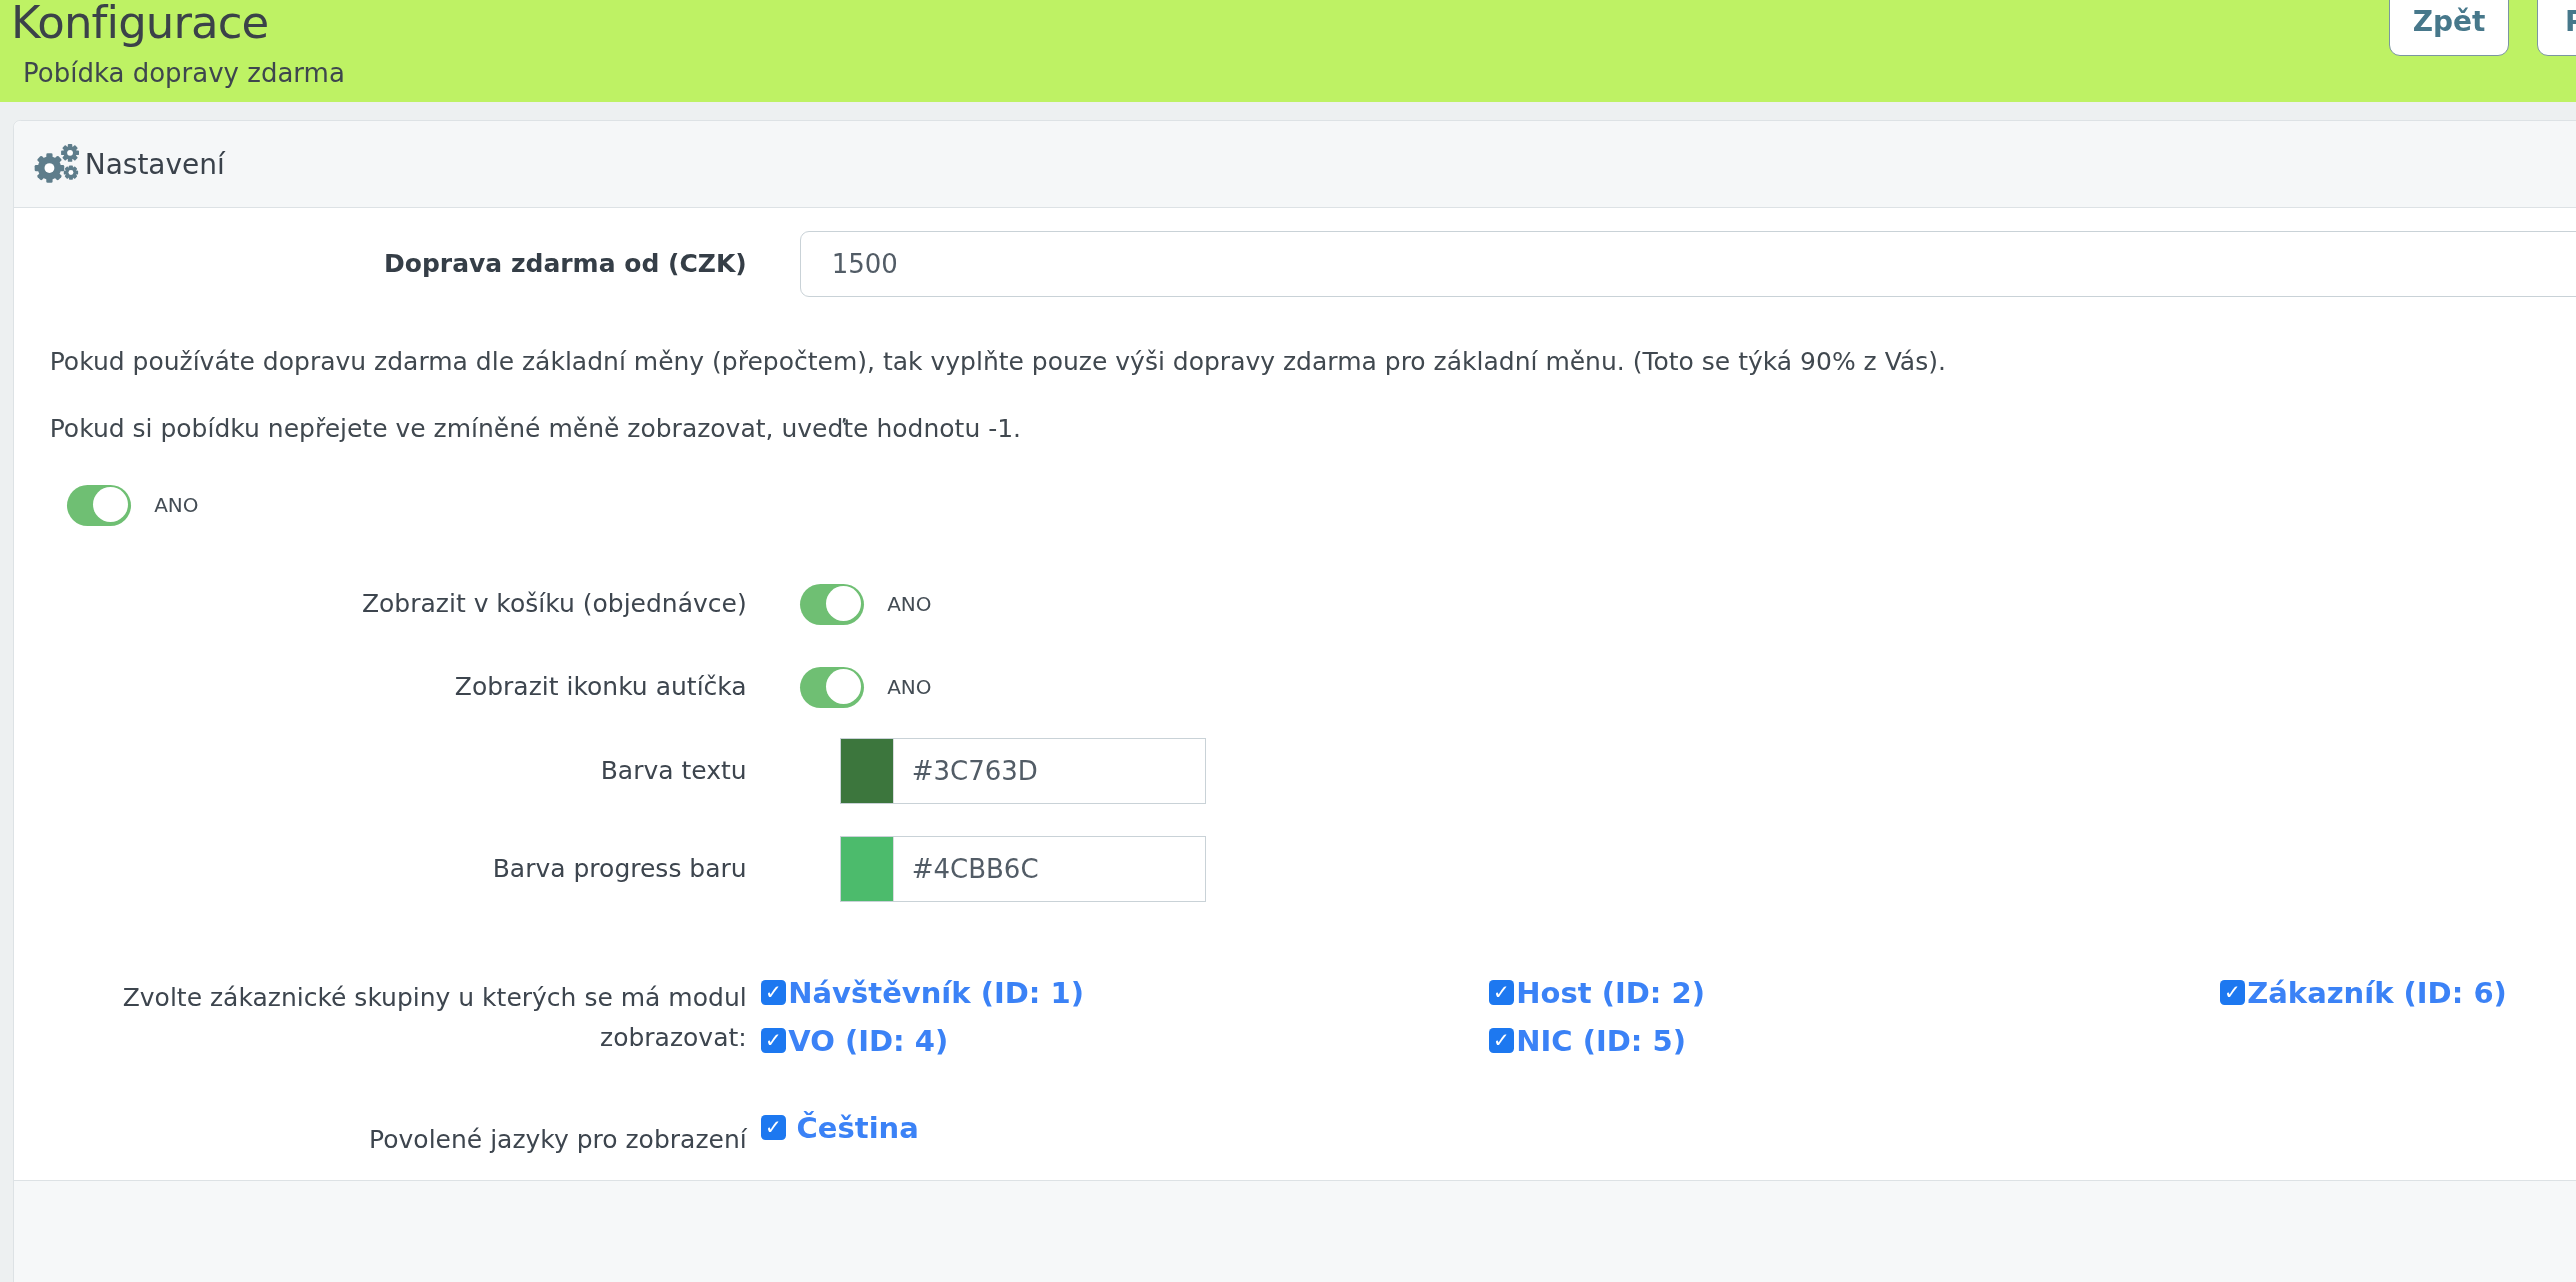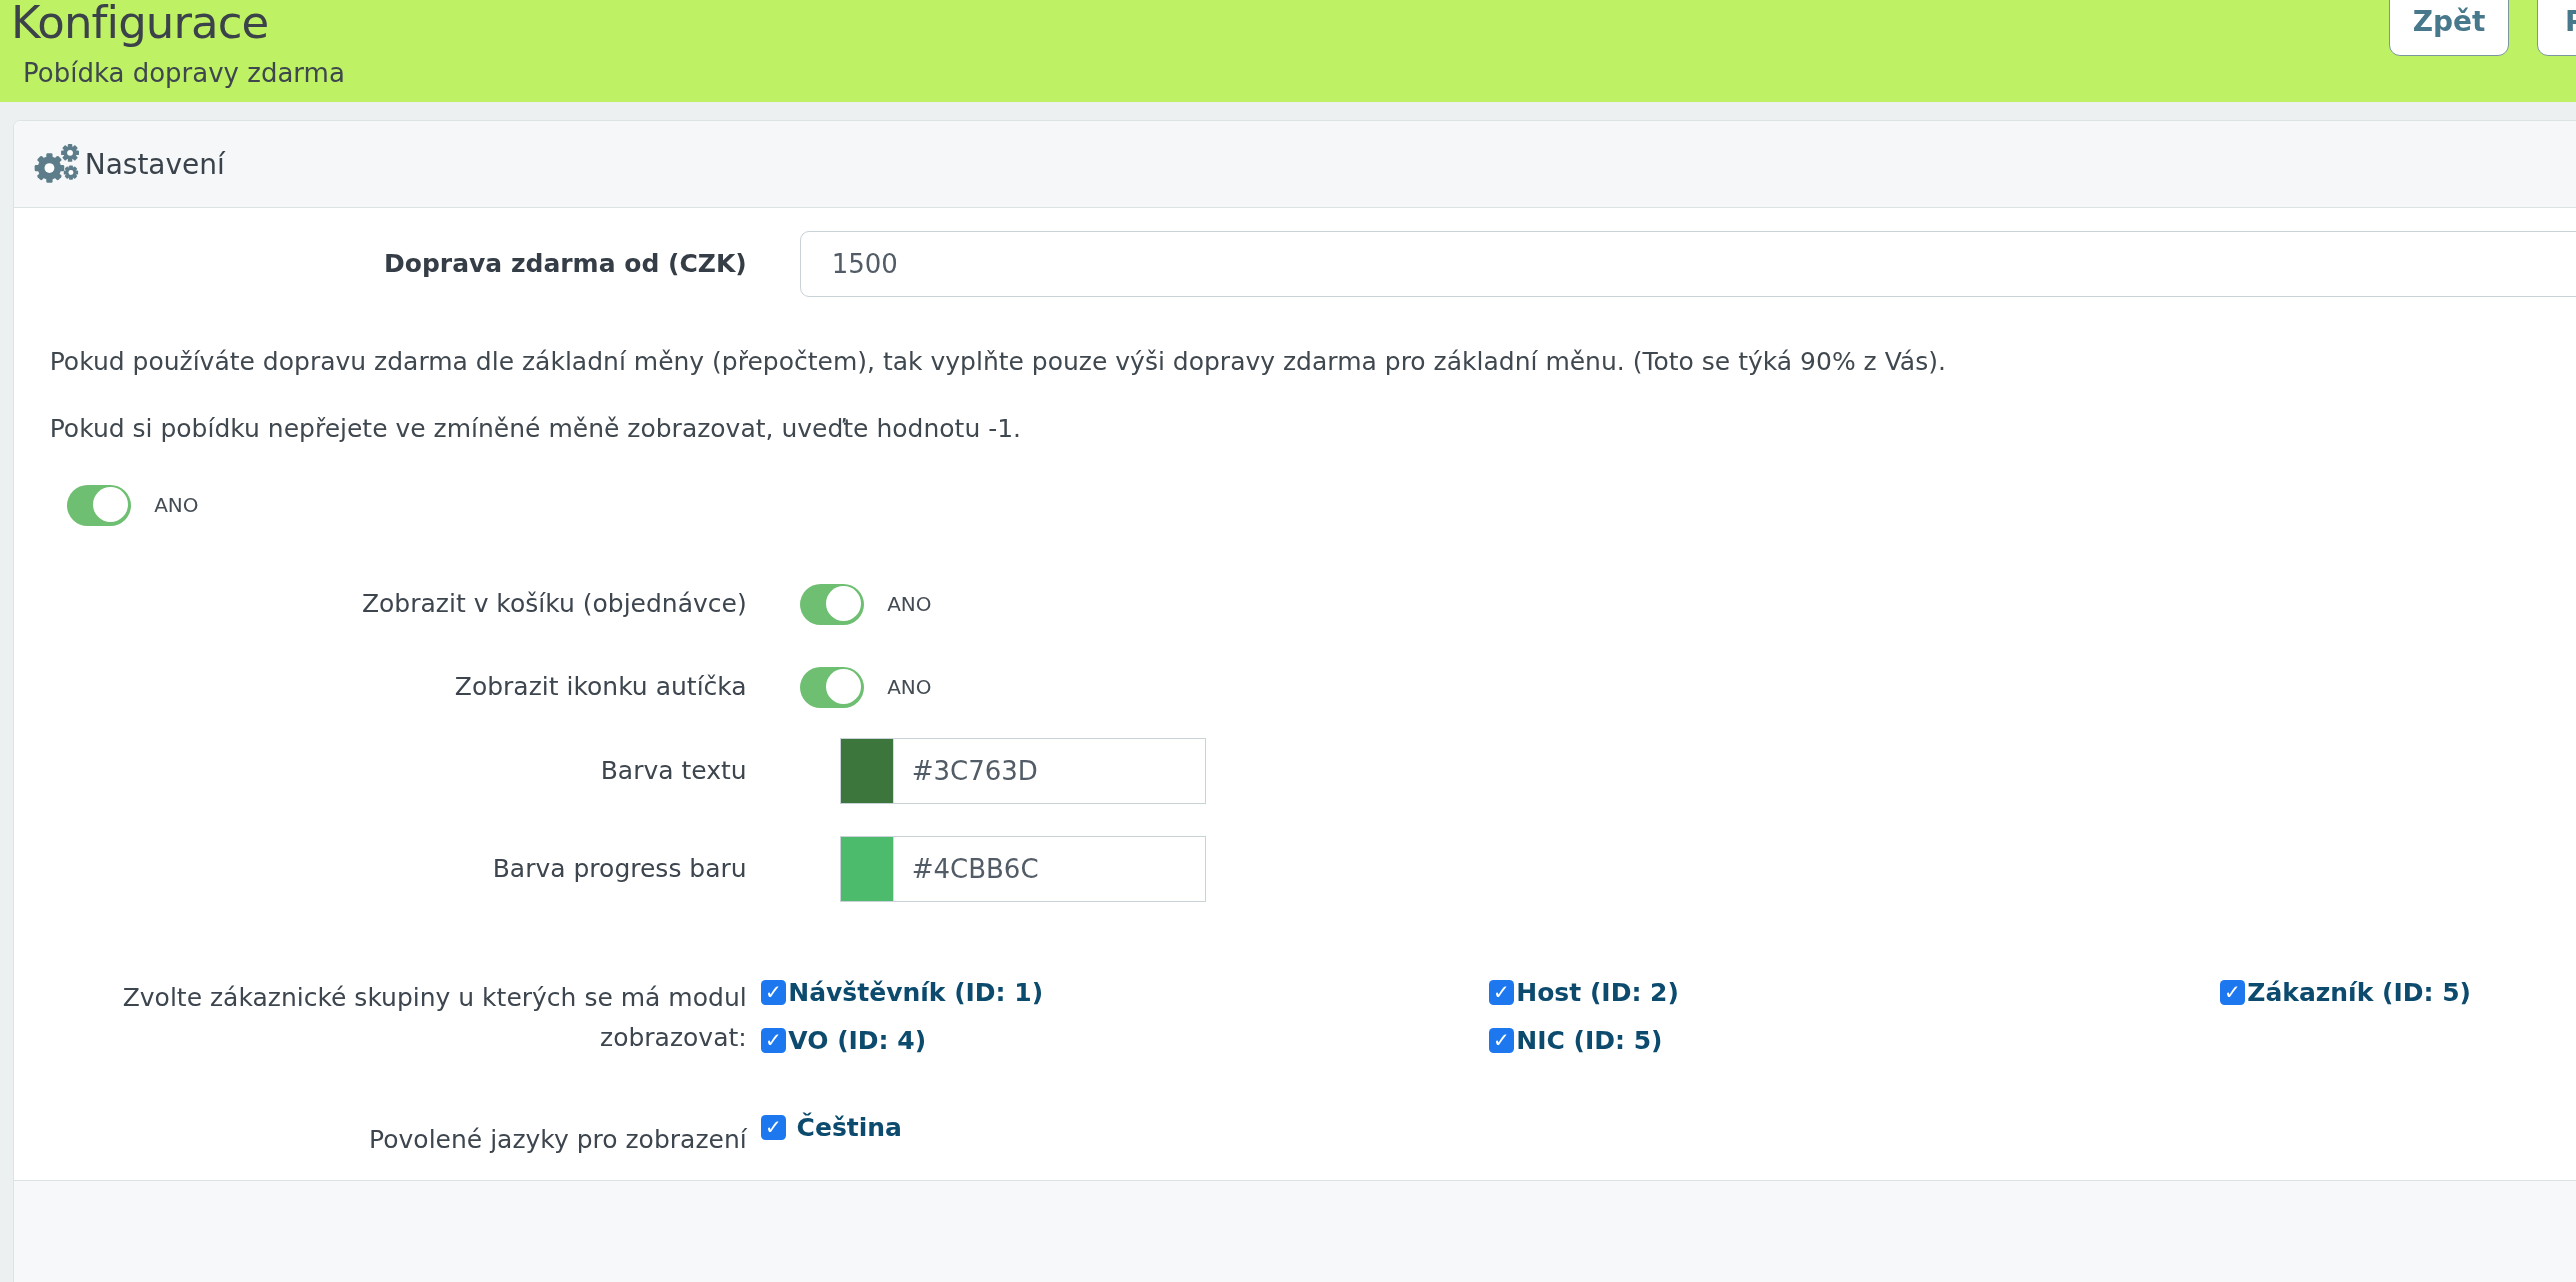--- a/index.html
+++ b/index.html
@@ -108,21 +108,21 @@
   }
   .chk-item { display:flex; align-items:center; height:40px; cursor:pointer; }
   .checkbox {
     width:24.4px; height:24.4px; background:#1d78f0; border-radius:4.5px;
     flex:0 0 auto; display:flex; align-items:center; justify-content:center;
   }
   .checkbox .mark {
     color:#ffffff; font-size:20px; font-weight:700; line-height:1;
     transform:translateY(-0.9px);
   }
-  .chk-label { font-size:25px; font-weight:700; color:#0c4a6e; margin-left:2.7px; }
+  .chk-label { font-size:29px; font-weight:700; color:#3b82f6; margin-left:2.7px; }
 
   .row-langs { margin-top:47px; align-items:flex-start; }
   .row-langs .lblcol { padding-top:12.7px; }
   .row-langs .chk-label { margin-left:11px; }
 </style>
 </head>
 <body>
 
 <div class="top-band">
   <div class="page-title">Konfigurace</div>
@@ -243,21 +243,21 @@
         <div class="chk-item">
           <div class="checkbox">
               <span class="mark">✓</span>
             </div>
           <div class="chk-label">Host (ID: 2)</div>
         </div>
         <div class="chk-item">
           <div class="checkbox">
               <span class="mark">✓</span>
             </div>
-          <div class="chk-label">Zákazník (ID: 5)</div>
+          <div class="chk-label">Zákazník (ID: 6)</div>
         </div>
         <div class="chk-item">
           <div class="checkbox">
               <span class="mark">✓</span>
             </div>
           <div class="chk-label">VO (ID: 4)</div>
         </div>
         <div class="chk-item">
           <div class="checkbox">
               <span class="mark">✓</span>

